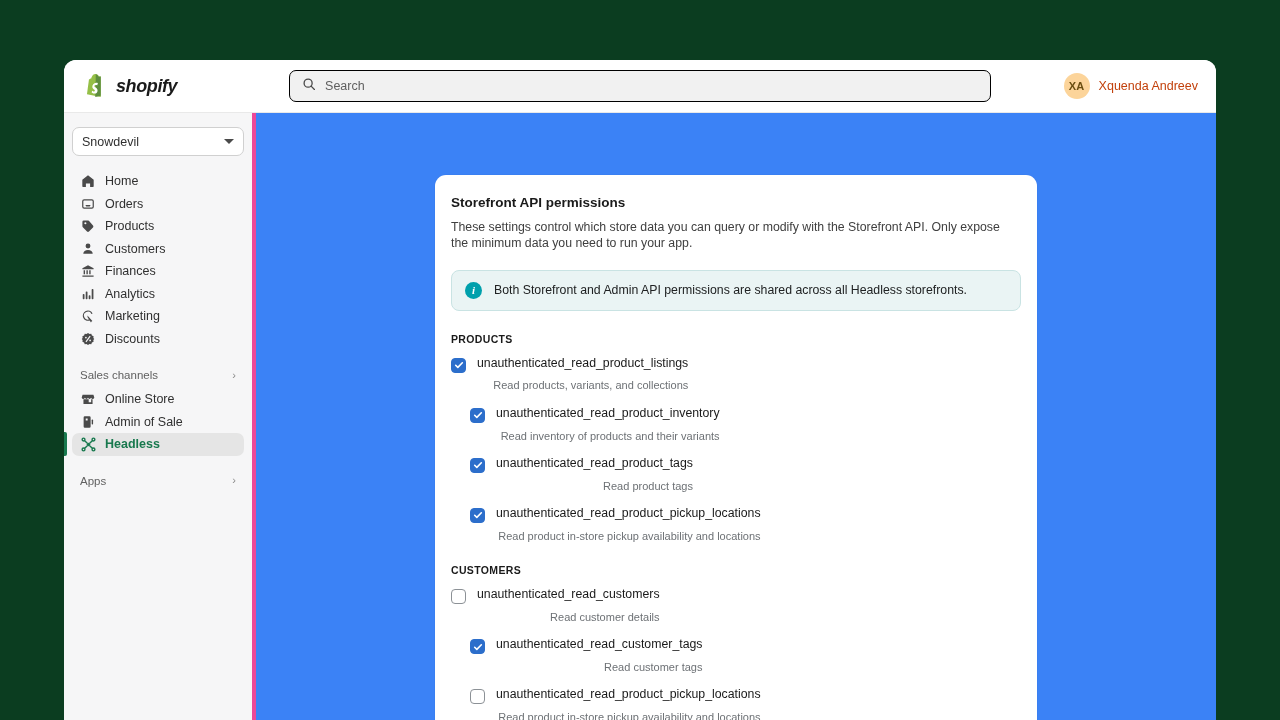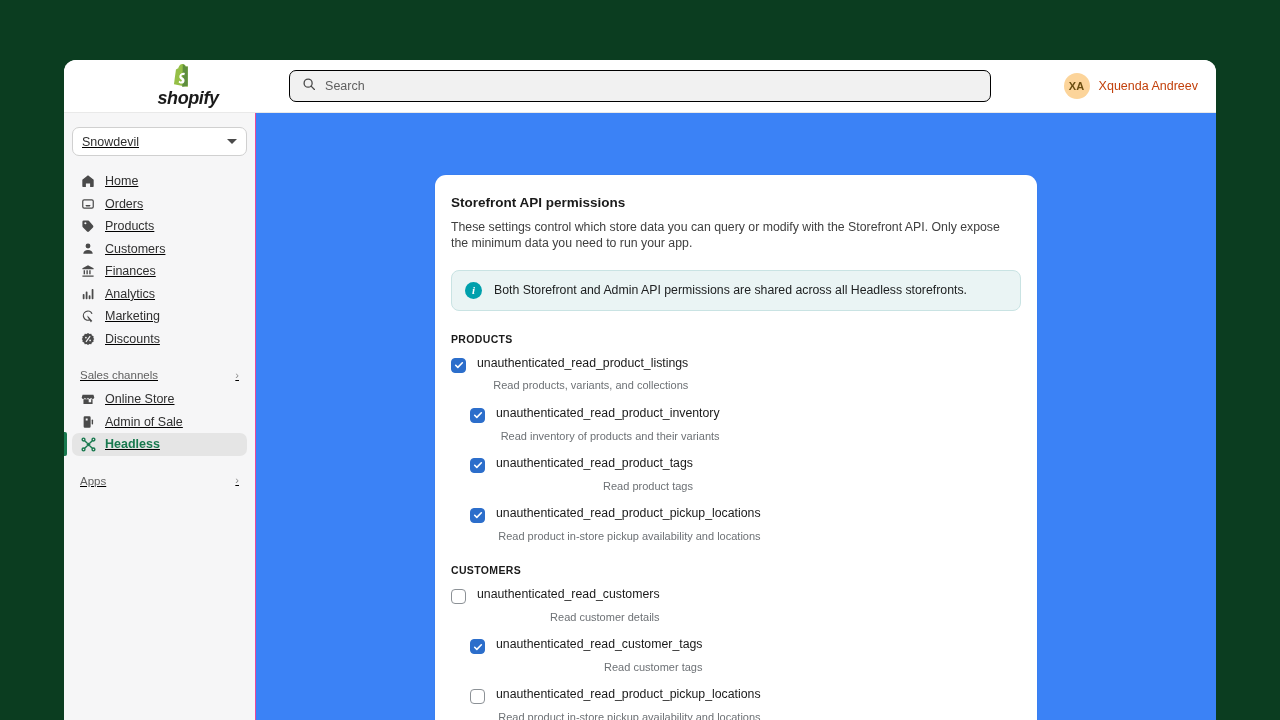--- a/index.html
+++ b/index.html
@@ -26,21 +26,21 @@
   
   #topbar {
     height: 53px;
     min-height: 53px;
     background: #ffffff;
     display: flex;
     align-items: center;
     padding: 0 14px 0 14px;
     border-bottom: 1px solid #e9e9e9;
   }
-  #logo-area { display: flex; align-items: center; width: 218px; padding-left: 9px; flex-direction: column; }
+  #logo-area { display: flex; align-items: center; width: 218px; padding-left: 9px; }
   #logo-mark { width: 22px; height: 24px; margin-right: 7px; }
   #logo-word {
     font-size: 18px; font-weight: bold; font-style: italic;
     letter-spacing: -0.4px; color: #1a1a1a;
   }
   #search-wrap { flex: 1; display: flex; justify-content: center; }
   #search-box {
     width: 702px; height: 32px;
     background: #f1f1f1;
     border: 1px solid #000000;
@@ -65,24 +65,23 @@
   }
   #user-name { font-size: 12.5px; color: #c2410c; margin-left: 9px; }
 
   
   #body-split { flex: 1; display: flex; min-height: 0; }
 
   
   #sidebar {
     width: 192px; min-width: 192px;
     background: #f6f6f7;
-    border-right: 1px solid #ec4899;
+    border-right: 4px solid #ec4899;
     padding: 14px 8px 0 8px;
     overflow: hidden;
-    text-decoration: underline;
   }
   #store-switcher {
     height: 29px;
     background: #ffffff;
     border: 1px solid #d0d0d0;
     border-radius: 7px;
     display: flex; align-items: center;
     padding: 0 9px;
     margin-bottom: 14px;
     cursor: pointer;

